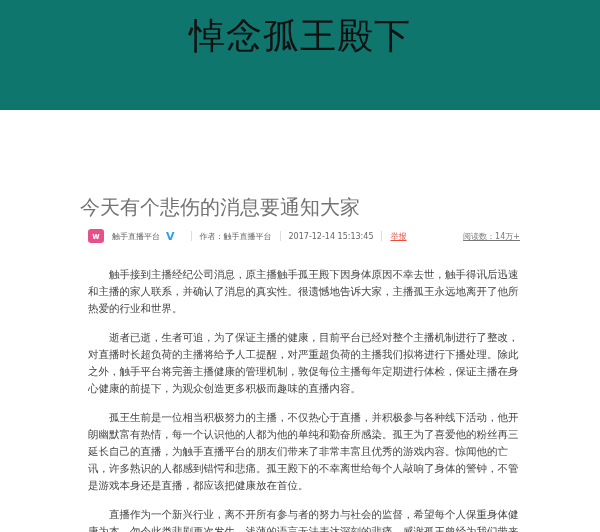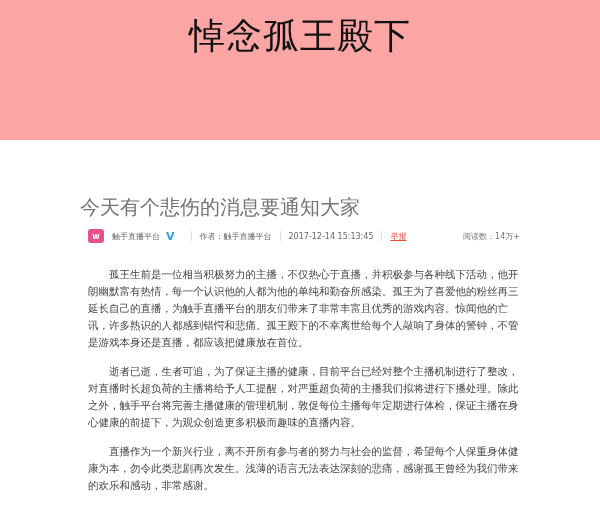--- a/index.html
+++ b/index.html
@@ -1,21 +1,21 @@
 <!DOCTYPE html>
 <html><head>
 <meta charset="utf-8">
 <style>
   html, body { margin:0; padding:0; }
   body {
     width:600px; height:532px; overflow:hidden; background:#ffffff;
     font-family:"DejaVu Sans", "Liberation Sans", sans-serif; color:#333;
   }
   .banner {
-    width:600px; height:140px; background:#fca5a5; position:relative;
+    width:600px; height:110px; background:#0f766e; position:relative;
   }
   .banner-title {
     position:absolute; left:0; right:0; top:14px; text-align:center;
     font-size:36px; color:#111; letter-spacing:1px; line-height:44px;
   }
   .article { position:absolute; left:0; top:154px; width:600px; }
   .headline {
     position:absolute; left:80px; top:40px; font-size:20px; color:#737373;
     line-height:26px; white-space:nowrap;
   }
@@ -24,21 +24,21 @@
     display:flex; align-items:center; font-size:8px; color:#666; white-space:nowrap;
   }
   .logo {
     width:16px; height:14px; border-radius:3px; background:#e8508a;
     display:flex; align-items:center; justify-content:center; margin-right:8px;
     color:#fff; font-size:8px; font-weight:bold;
   }
   .verified { color:#2f9ee8; font-weight:bold; font-size:11px; margin:0 8px 0 6px; }
   .sep { width:1px; height:10px; background:#ddd; margin:0 8px; }
   .report { color:#e74c3c;text-decoration:underline; }
-  .reads { position:absolute; right:0; color:#777; }
+  .reads { position:absolute; right:0; color:#777;text-decoration:underline; }
   .body-text {
     position:absolute; left:88px; top:112px; width:432px;
     font-size:10.5px; line-height:17px; color:#444;
   }
   .body-text p { margin:0 0 12px 0; text-indent:2em; }
 </style>
 </head>
 <body>
 
 <div class="banner">
@@ -56,17 +56,18 @@
     <span>作者：</span>
     <span>触手直播平台</span>
     <span class="sep"></span>
     <span>2017-12-14 15:13:45</span>
     <span class="sep"></span>
     <span class="report">举报</span>
     <span class="reads">阅读数：14万+</span>
   </div>
 
   <div class="body-text">
+    <p>触手接到主播经纪公司消息，原主播触手孤王殿下因身体原因不幸去世，触手得讯后迅速和主播的家人联系，并确认了消息的真实性。很遗憾地告诉大家，主播孤王永远地离开了他所热爱的行业和世界。</p>
+    <p>逝者已逝，生者可追，为了保证主播的健康，目前平台已经对整个主播机制进行了整改，对直播时长超负荷的主播将给予人工提醒，对严重超负荷的主播我们拟将进行下播处理。除此之外，触手平台将完善主播健康的管理机制，敦促每位主播每年定期进行体检，保证主播在身心健康的前提下，为观众创造更多积极而趣味的直播内容。</p>
     <p>孤王生前是一位相当积极努力的主播，不仅热心于直播，并积极参与各种线下活动，他开朗幽默富有热情，每一个认识他的人都为他的单纯和勤奋所感染。孤王为了喜爱他的粉丝再三延长自己的直播，为触手直播平台的朋友们带来了非常丰富且优秀的游戏内容。惊闻他的亡讯，许多熟识的人都感到错愕和悲痛。孤王殿下的不幸离世给每个人敲响了身体的警钟，不管是游戏本身还是直播，都应该把健康放在首位。</p>
-    <p>逝者已逝，生者可追，为了保证主播的健康，目前平台已经对整个主播机制进行了整改，对直播时长超负荷的主播将给予人工提醒，对严重超负荷的主播我们拟将进行下播处理。除此之外，触手平台将完善主播健康的管理机制，敦促每位主播每年定期进行体检，保证主播在身心健康的前提下，为观众创造更多积极而趣味的直播内容。</p>
     <p>直播作为一个新兴行业，离不开所有参与者的努力与社会的监督，希望每个人保重身体健康为本，勿令此类悲剧再次发生。浅薄的语言无法表达深刻的悲痛，感谢孤王曾经为我们带来的欢乐和感动，非常感谢。</p>
   </div>
 </div>
 
 </body></html>

